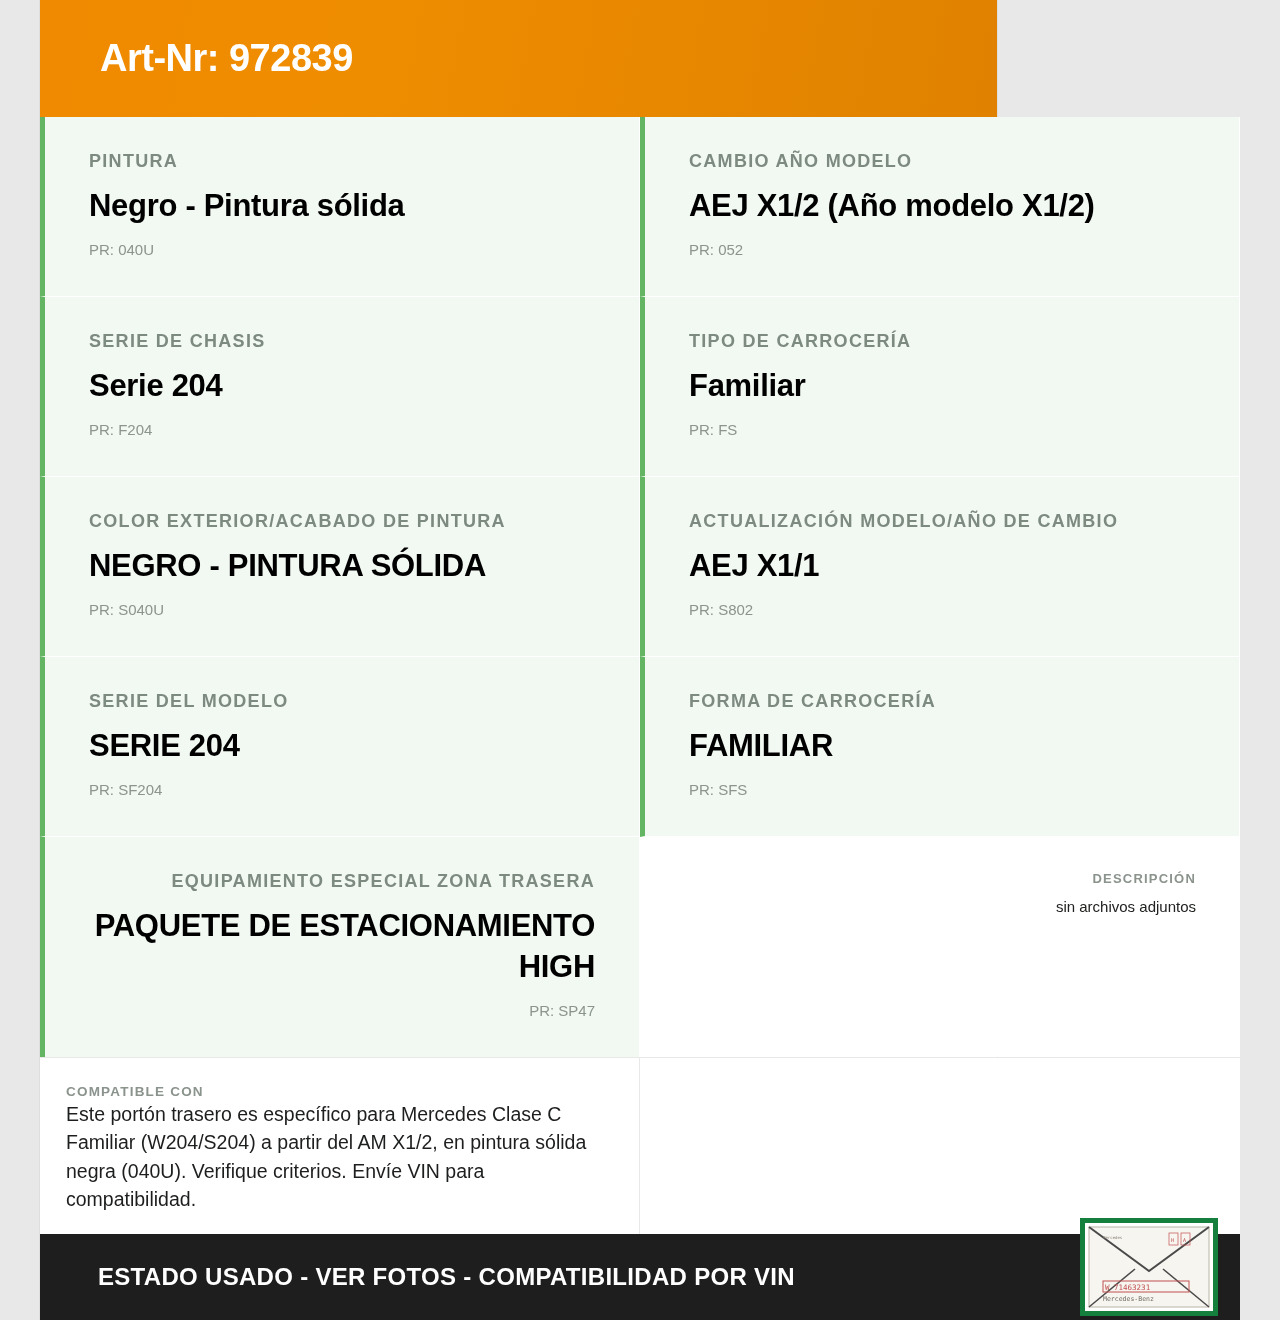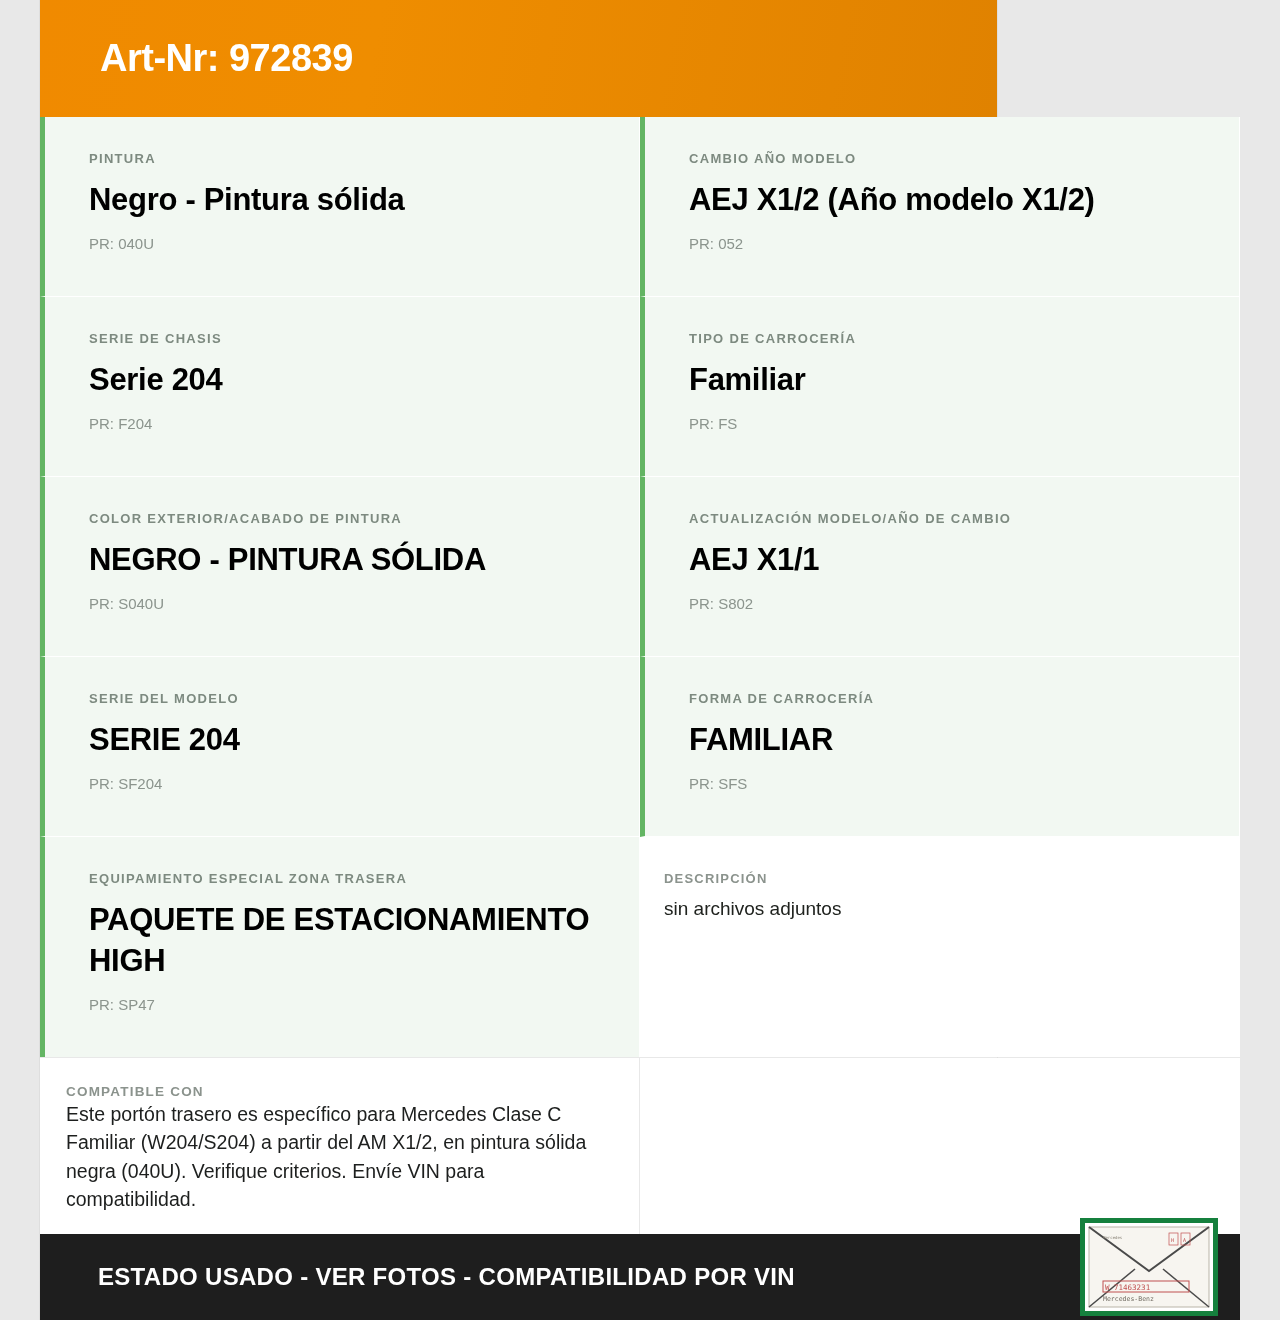--- a/index.html
+++ b/index.html
@@ -51,21 +51,21 @@
     border-bottom: 1px solid #ffffff;
     border-right: 1px solid #ffffff;
     padding: 34px 44px 26px 44px;
     box-sizing: border-box;
     min-height: 180px;
   }
   .spec-cell.right {
     border-left: 5px solid #63b563;
   }
   .spec-label {
-    font-size: 13px;
+    font-size: 18px;
     letter-spacing: 1.3px;
     color: #7d8a80;
     font-weight: bold;
     text-transform: uppercase;
     margin-bottom: 14px;
   }
   .spec-value {
     font-size: 31px;
     font-weight: bold;
     color: #000000;
@@ -74,20 +74,21 @@
     letter-spacing: -0.3px;
   }
   .spec-pr {
     font-size: 15px;
     color: #8b948d;
   }
   
   .wide-row {
     display: grid;
     grid-template-columns: 600px 600px;
+    text-align: right;
   }
   .wide-left {
     background: #f2f8f2;
     border-left: 5px solid #63b563;
     border-right: 1px solid #ffffff;
     padding: 34px 44px 30px 44px;
     box-sizing: border-box;
     min-height: 220px;
   }
   .wide-right {
@@ -97,21 +98,21 @@
   }
   .desc-label {
     font-size: 13px;
     letter-spacing: 1.2px;
     color: #8b938d;
     font-weight: bold;
     text-transform: uppercase;
     margin-bottom: 12px;
   }
   .desc-text {
-    font-size: 19px;
+    font-size: 15px;
     color: #20231f;
   }
   
   .compat-row {
     display: grid;
     grid-template-columns: 600px 600px;
     border-top: 1px solid #e8e8e8;
   }
   .compat-left {
     background: #ffffff;

